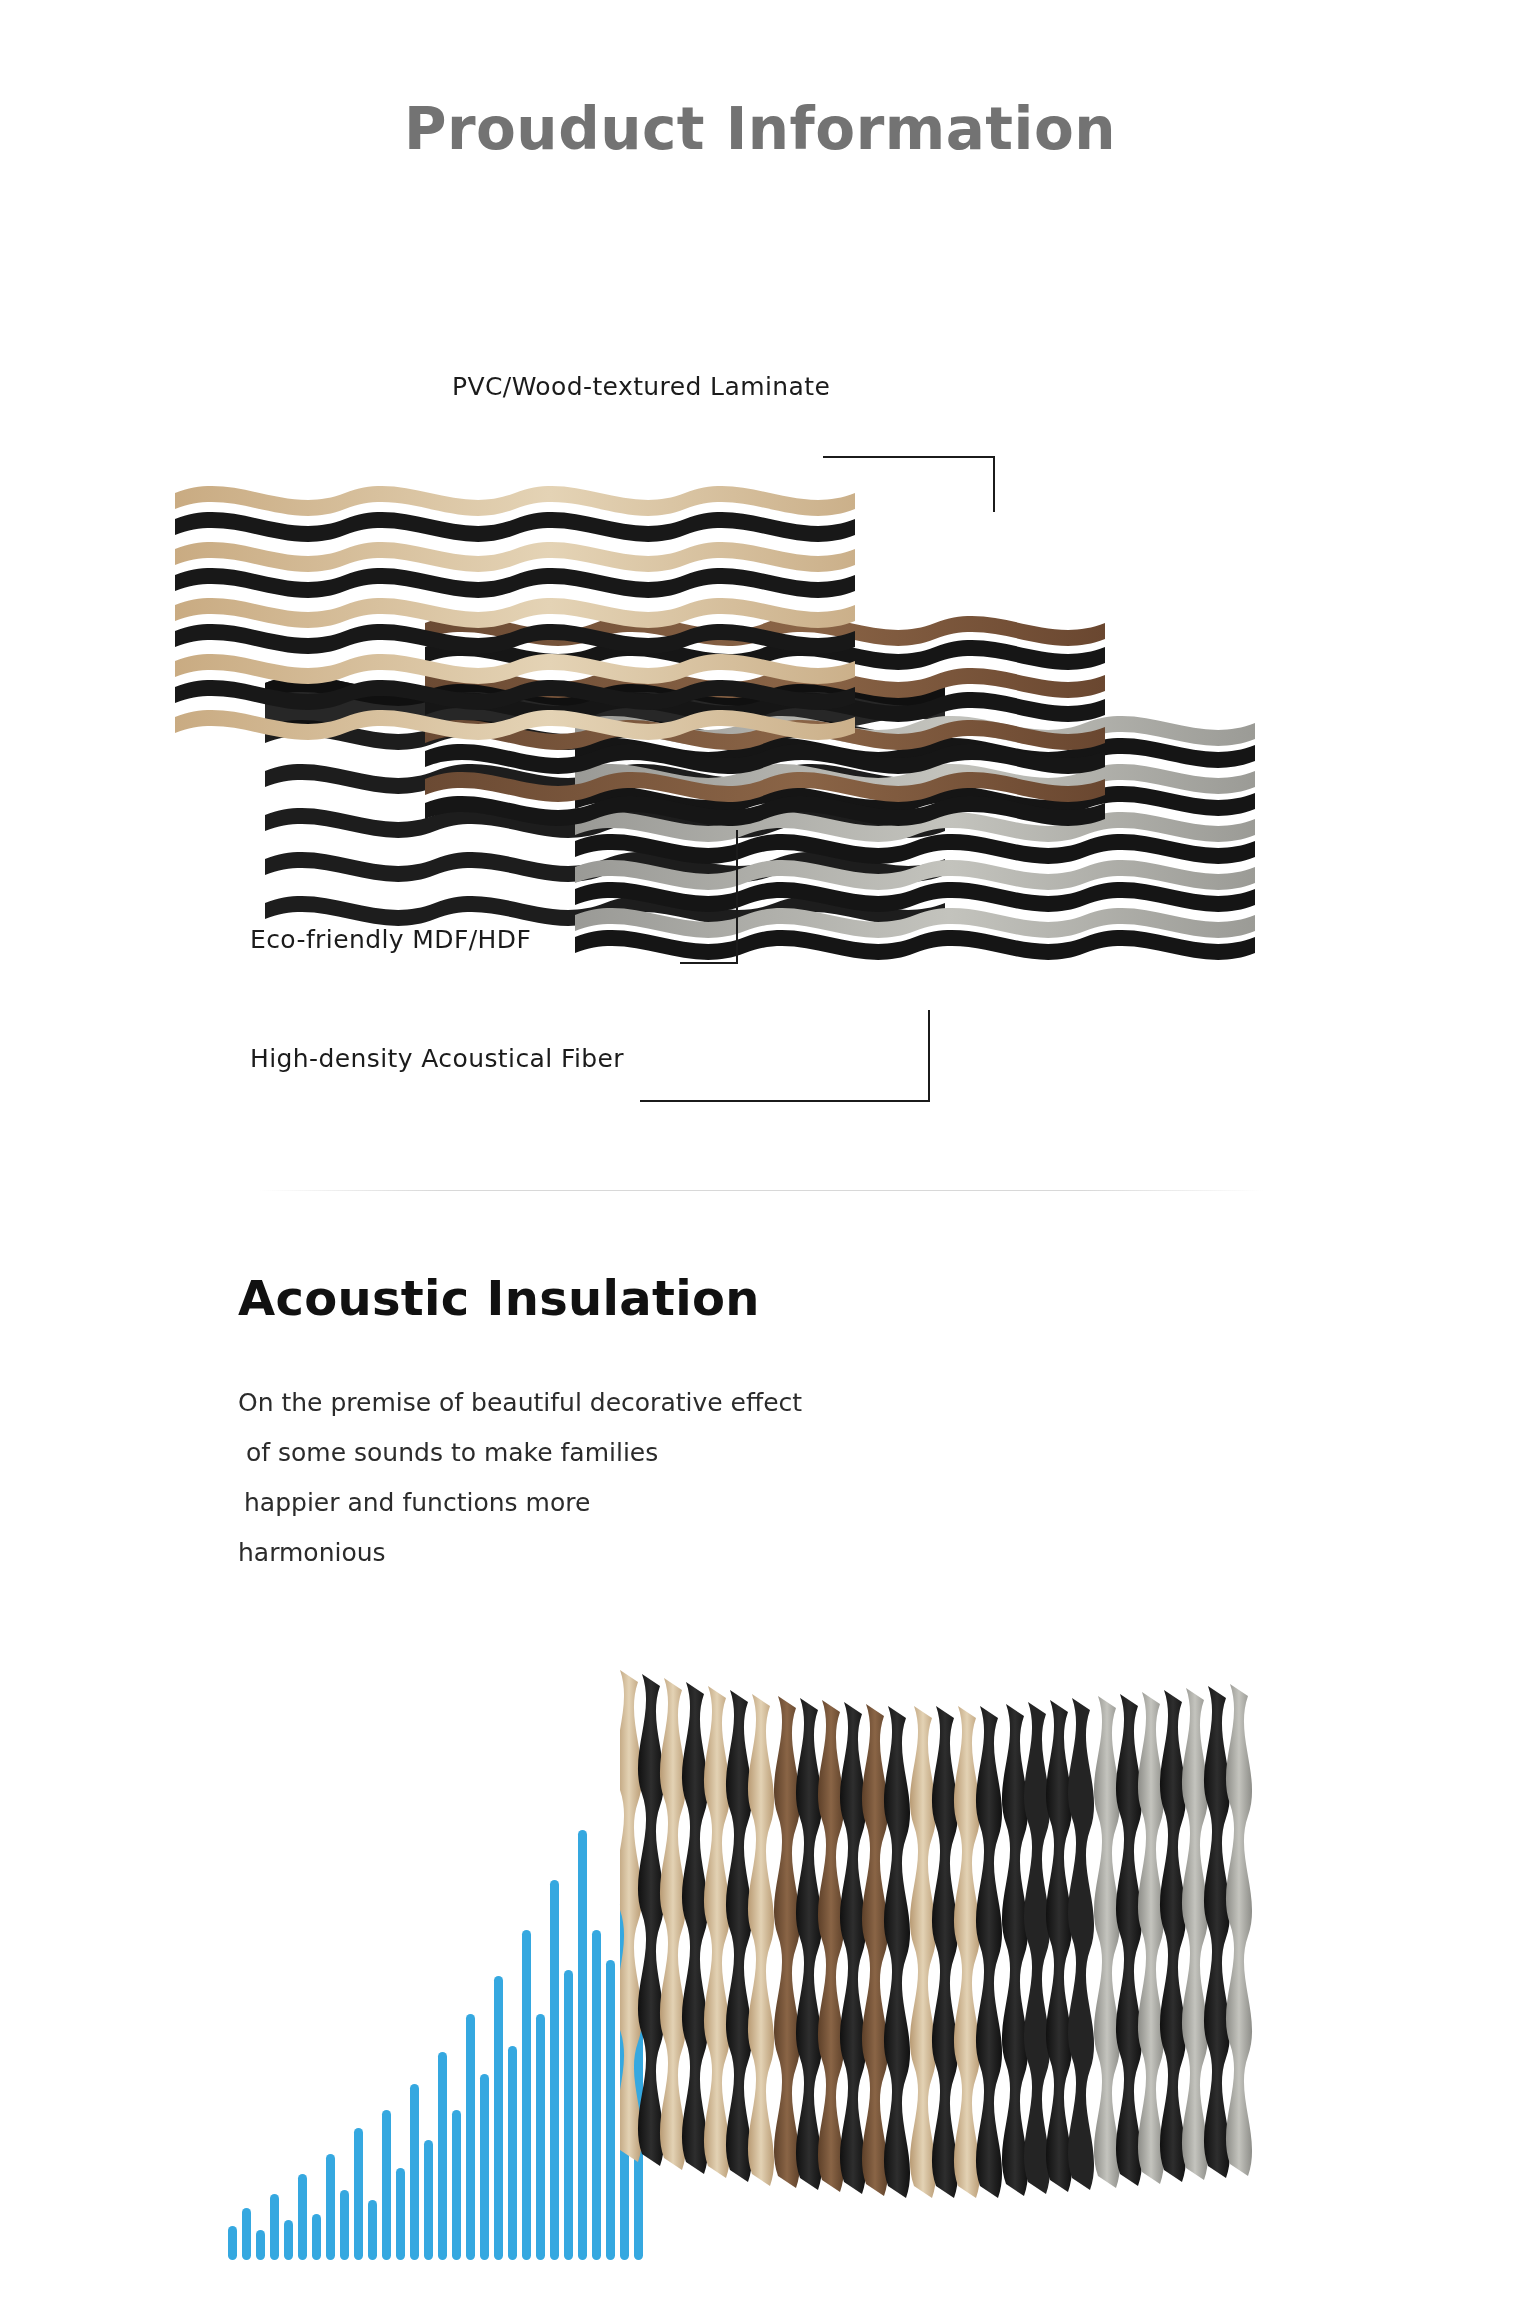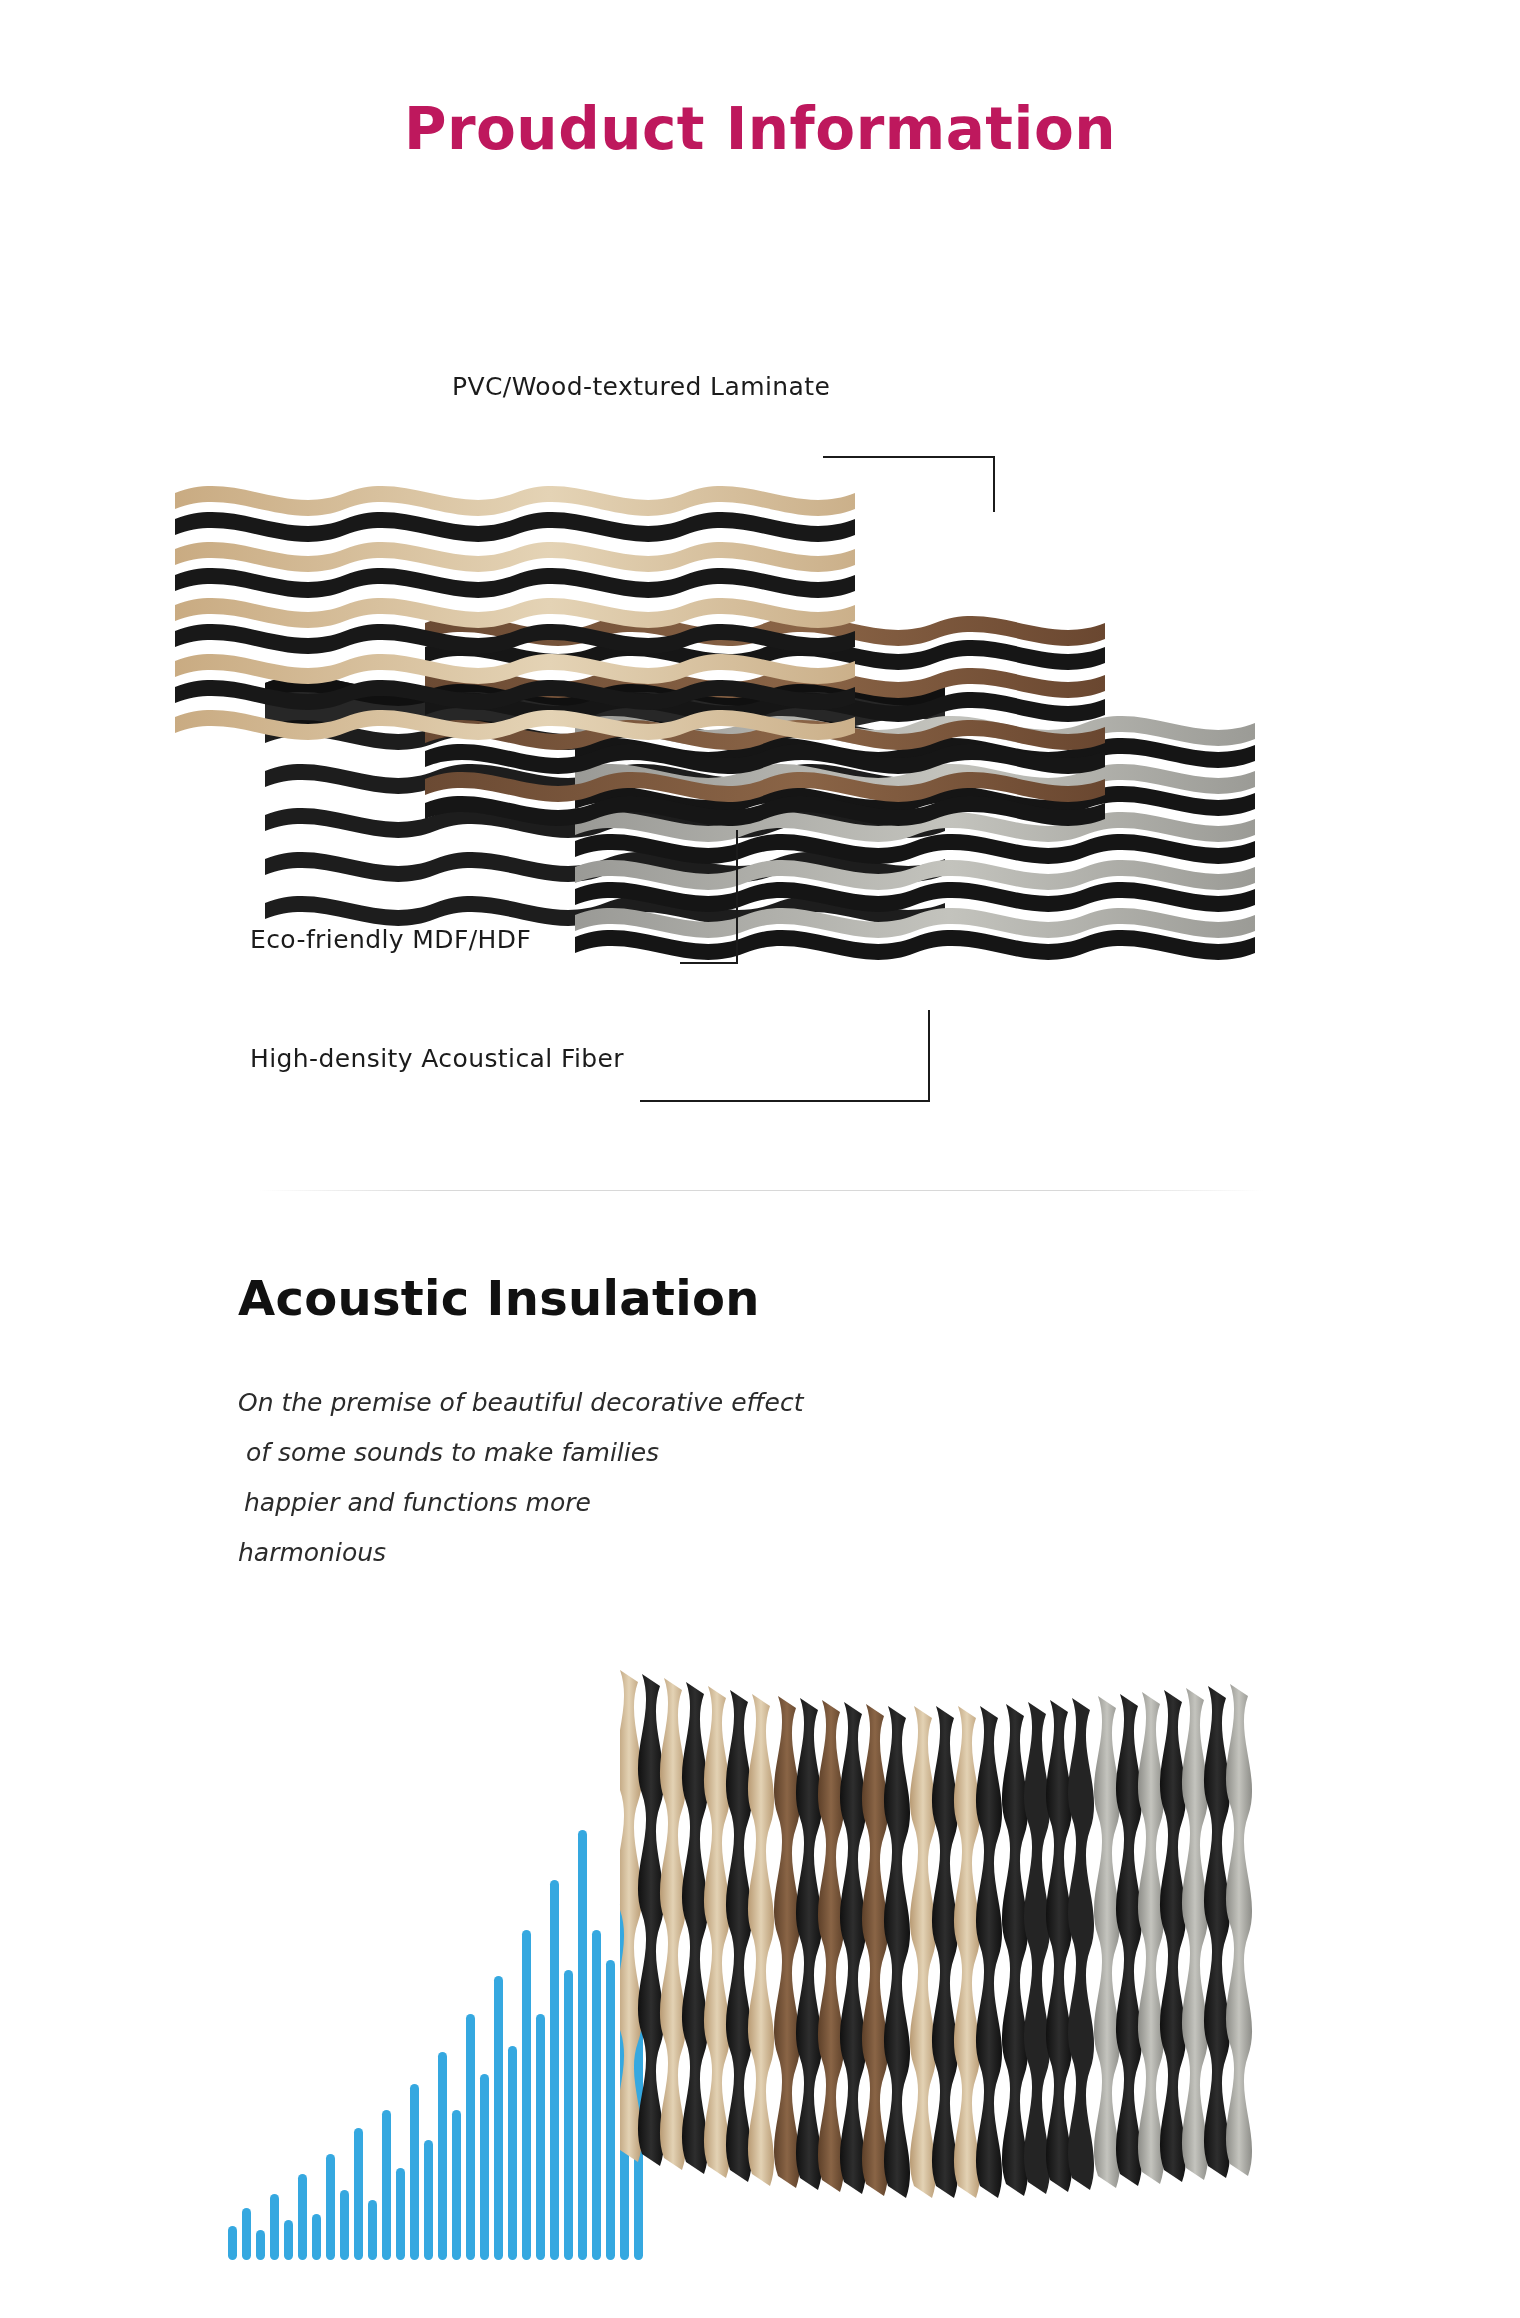--- a/index.html
+++ b/index.html
@@ -25,21 +25,21 @@
 
   .title-main {
     position: absolute;
     top: 95px;
     left: 0;
     width: 1520px;
     text-align: center;
     font-size: 58px;
     font-weight: bold;
     letter-spacing: 0.5px;
-    color: #be185d;
+    color: #737373;
   }
 
   .callout-label {
     position: absolute;
     font-size: 25px;
     color: #1b1b1b;
     white-space: nowrap;
     letter-spacing: 0.4px;
   }
   .callout-top      { top: 372px; left: 452px; }
@@ -97,21 +97,21 @@
   }
   .para {
     position: absolute;
     left: 238px;
     top: 1378px;
     width: 760px;
     font-size: 25px;
     line-height: 50px;
     color: #2b2b2b;
   }
-  .para div { white-space: nowrap; font-style: italic; }
+  .para div { white-space: nowrap; }
   .para div:nth-child(2) { padding-left: 8px; }
   .para div:nth-child(3) { padding-left: 6px; }
   .para div:nth-child(5) { padding-left: 10px; }
 
   
   .waveform {
     position: absolute;
     left: 228px;
     top: 1660px;
     width: 420px;

